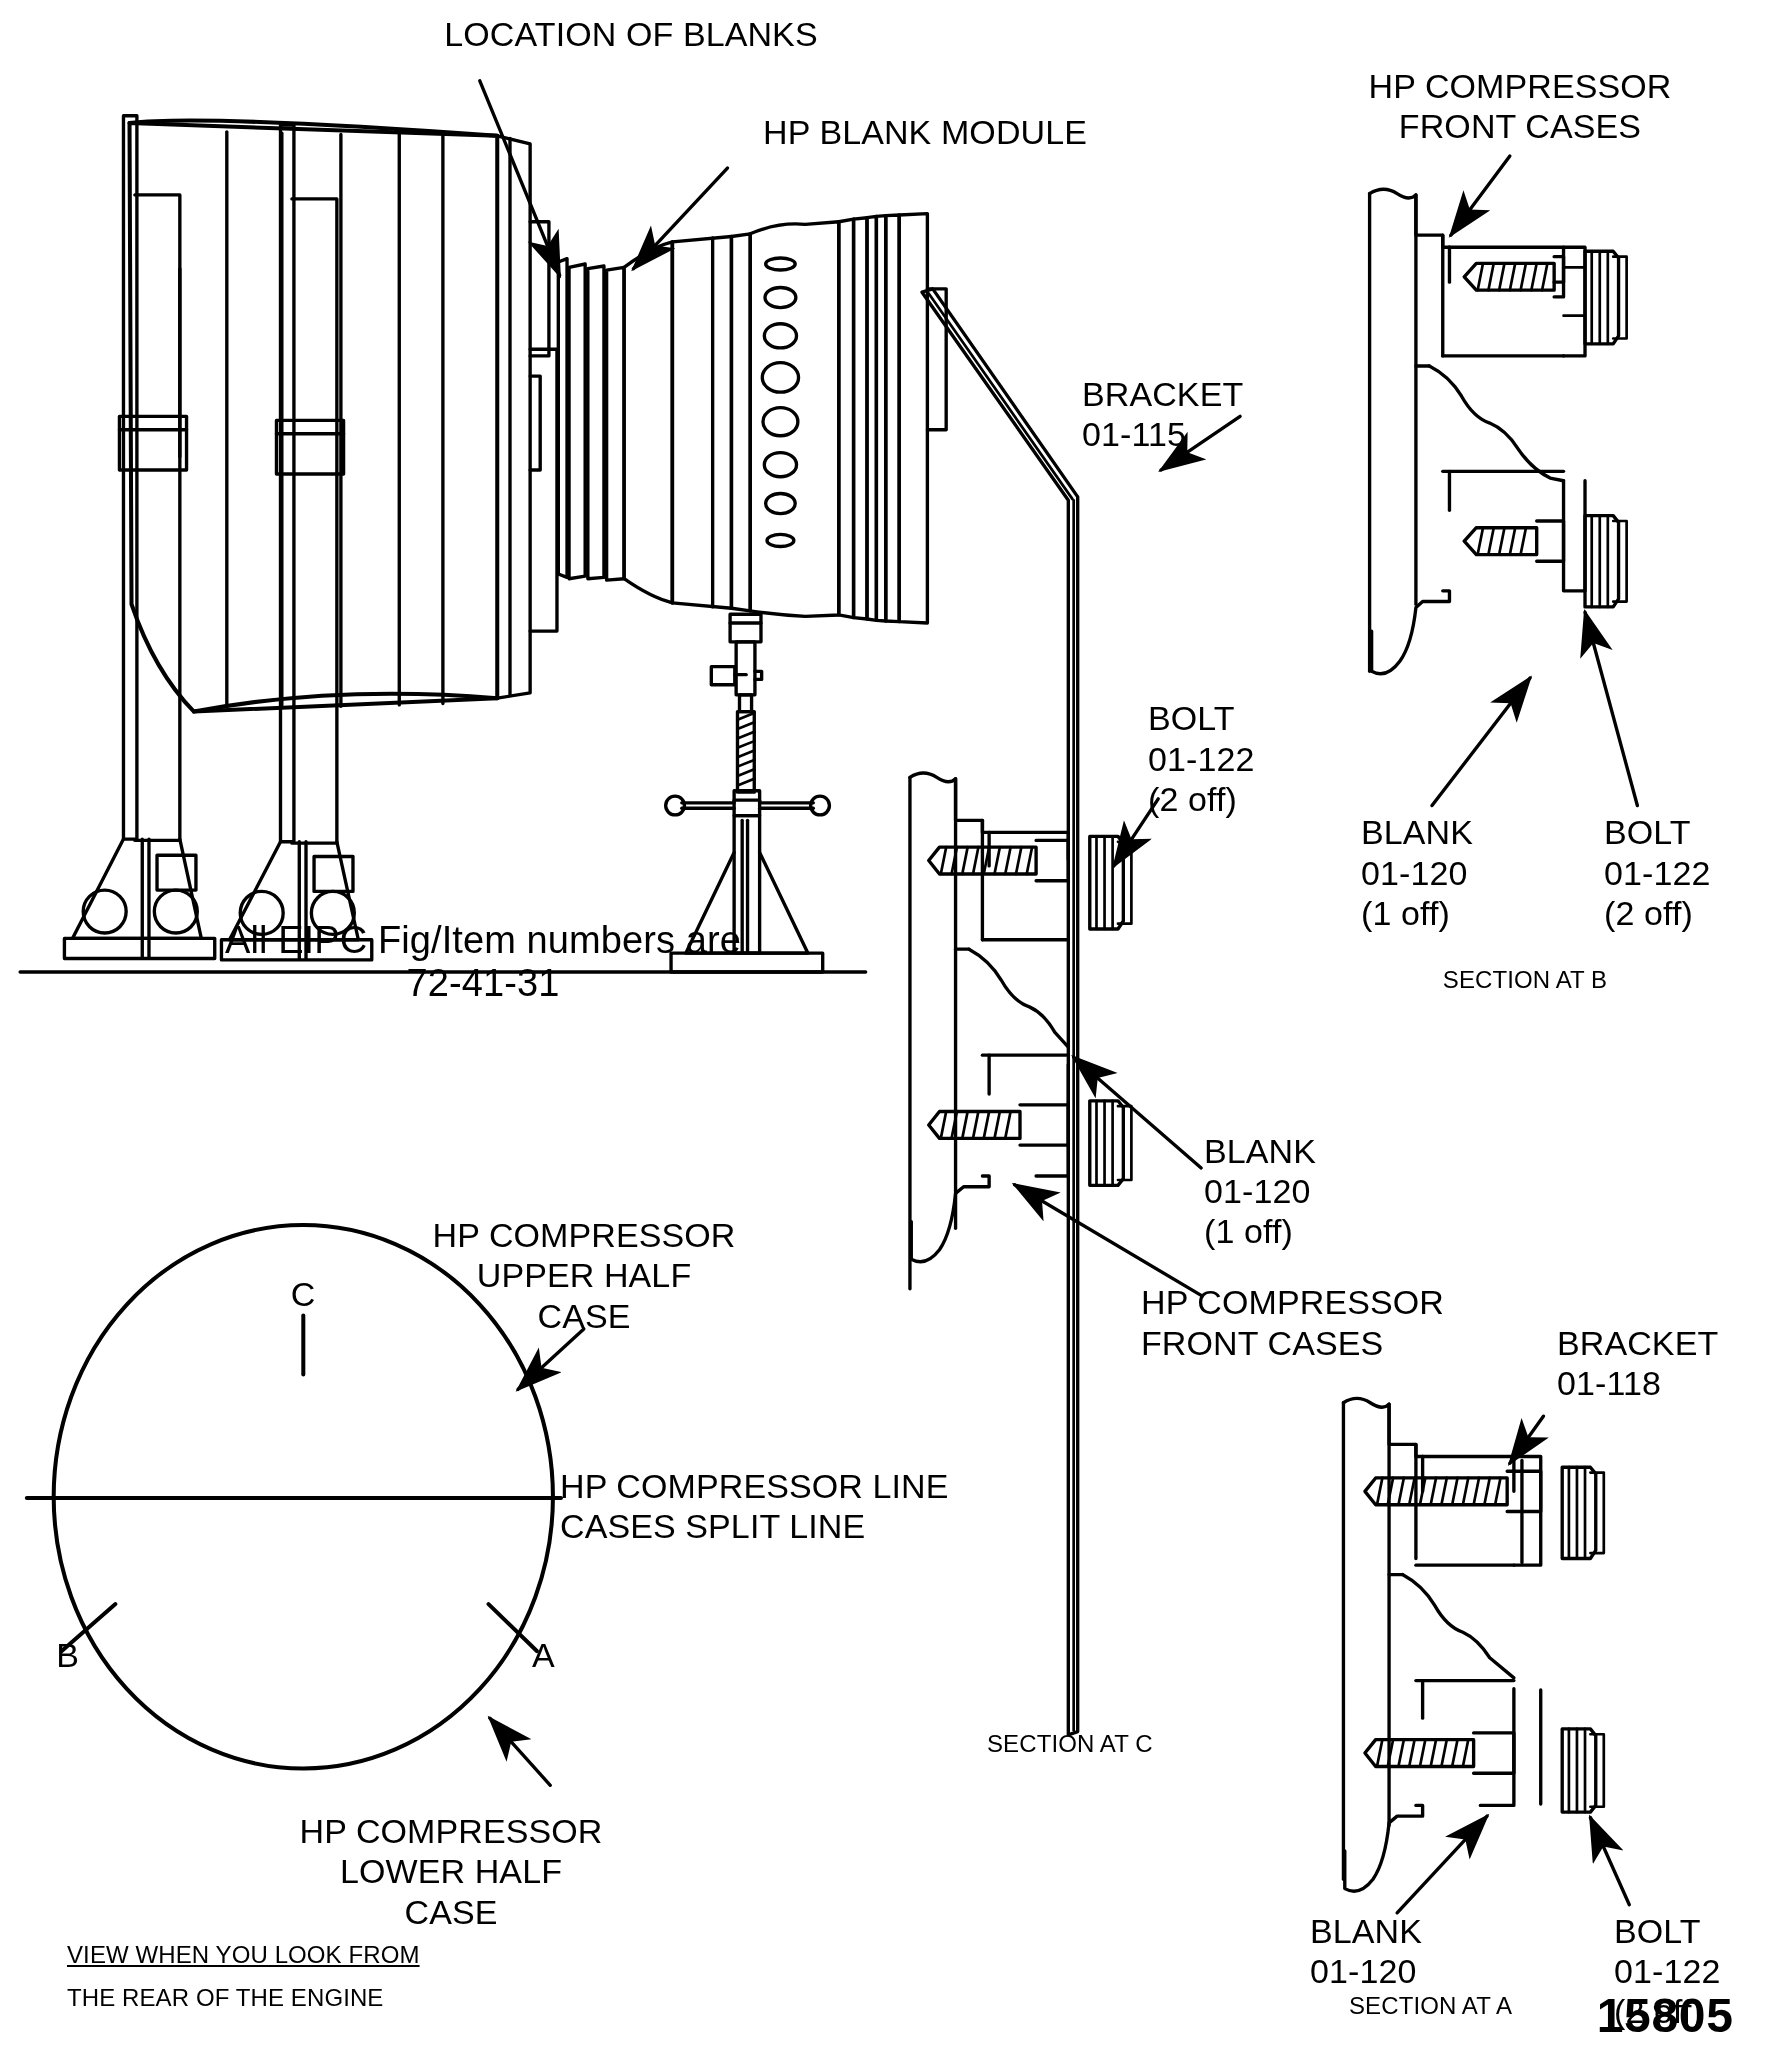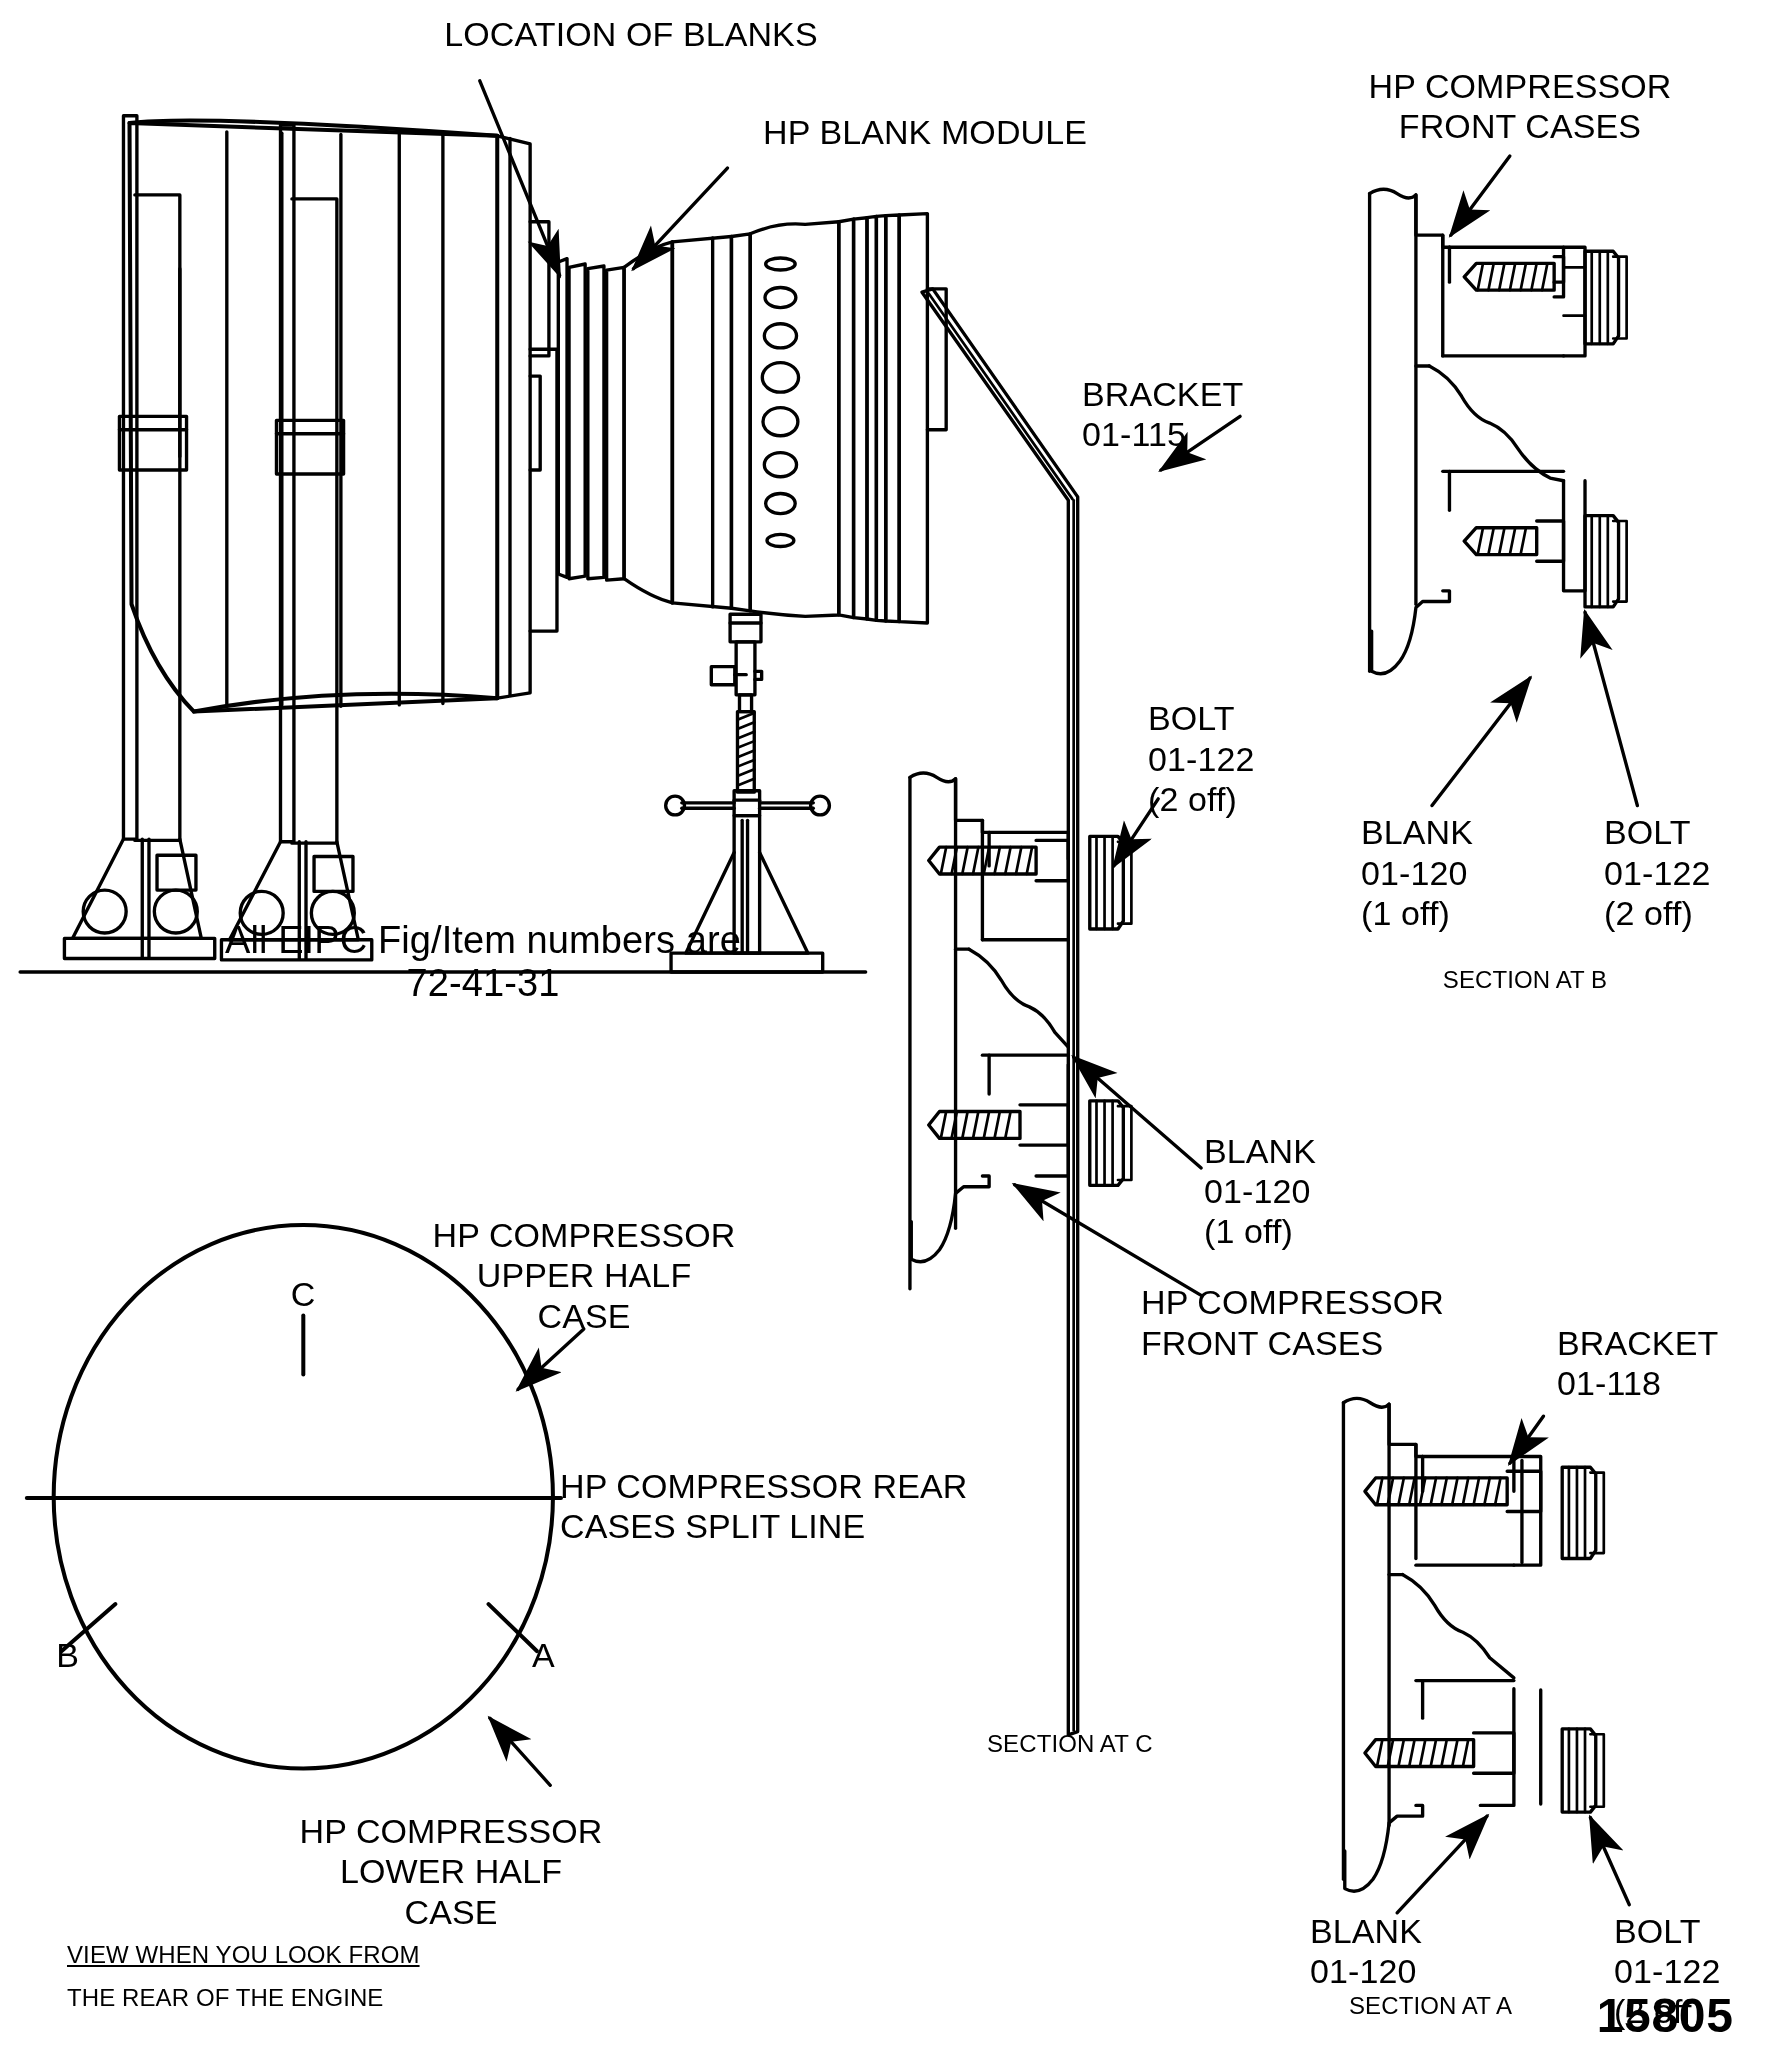--- a/index.html
+++ b/index.html
@@ -396,21 +396,21 @@
   <div class="lbl cap-lg lft" style="left:1349px; top:1992px;">SECTION AT A</div>
 
   <div class="lbl cap ctr" style="left:303px; top:1275px;">C</div>
   <div class="lbl cap rgt" style="left:79px; top:1636px;">B</div>
   <div class="lbl cap lft" style="left:532px; top:1636px;">A</div>
 
   <div class="lbl cap ctr" style="left:584px; top:1216px;">HP COMPRESSOR</div>
   <div class="lbl cap ctr" style="left:584px; top:1256px;">UPPER HALF</div>
   <div class="lbl cap ctr" style="left:584px; top:1297px;">CASE</div>
 
-  <div class="lbl cap lft" style="left:560px; top:1467px;">HP COMPRESSOR REAR</div>
+  <div class="lbl cap lft" style="left:560px; top:1467px;">HP COMPRESSOR LINE</div>
   <div class="lbl cap lft" style="left:560px; top:1507px;">CASES SPLIT LINE</div>
 
   <div class="lbl cap ctr" style="left:451px; top:1812px;">HP COMPRESSOR</div>
   <div class="lbl cap ctr" style="left:451px; top:1852px;">LOWER HALF</div>
   <div class="lbl cap ctr" style="left:451px; top:1893px;">CASE</div>
 
   <div class="lbl cap-lg lft" style="left:67px; top:1941px;text-decoration:underline;">VIEW WHEN YOU LOOK FROM</div>
   <div class="lbl cap-lg lft" style="left:67px; top:1984px;">THE REAR OF THE ENGINE</div>
 
   <div class="lbl dwgno rgt" style="left:1769px; top:1988px;">15805B</div>

